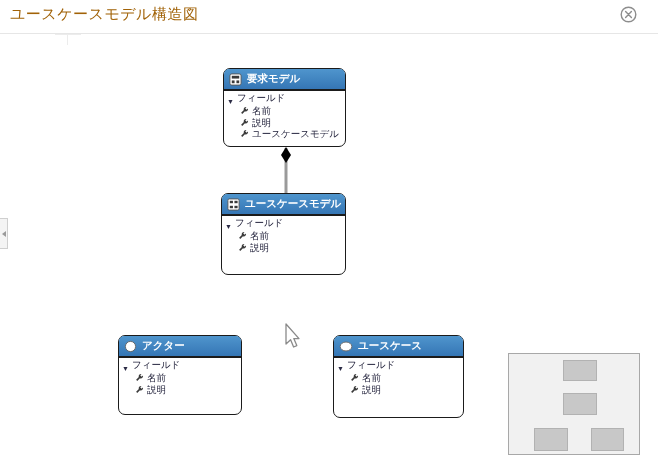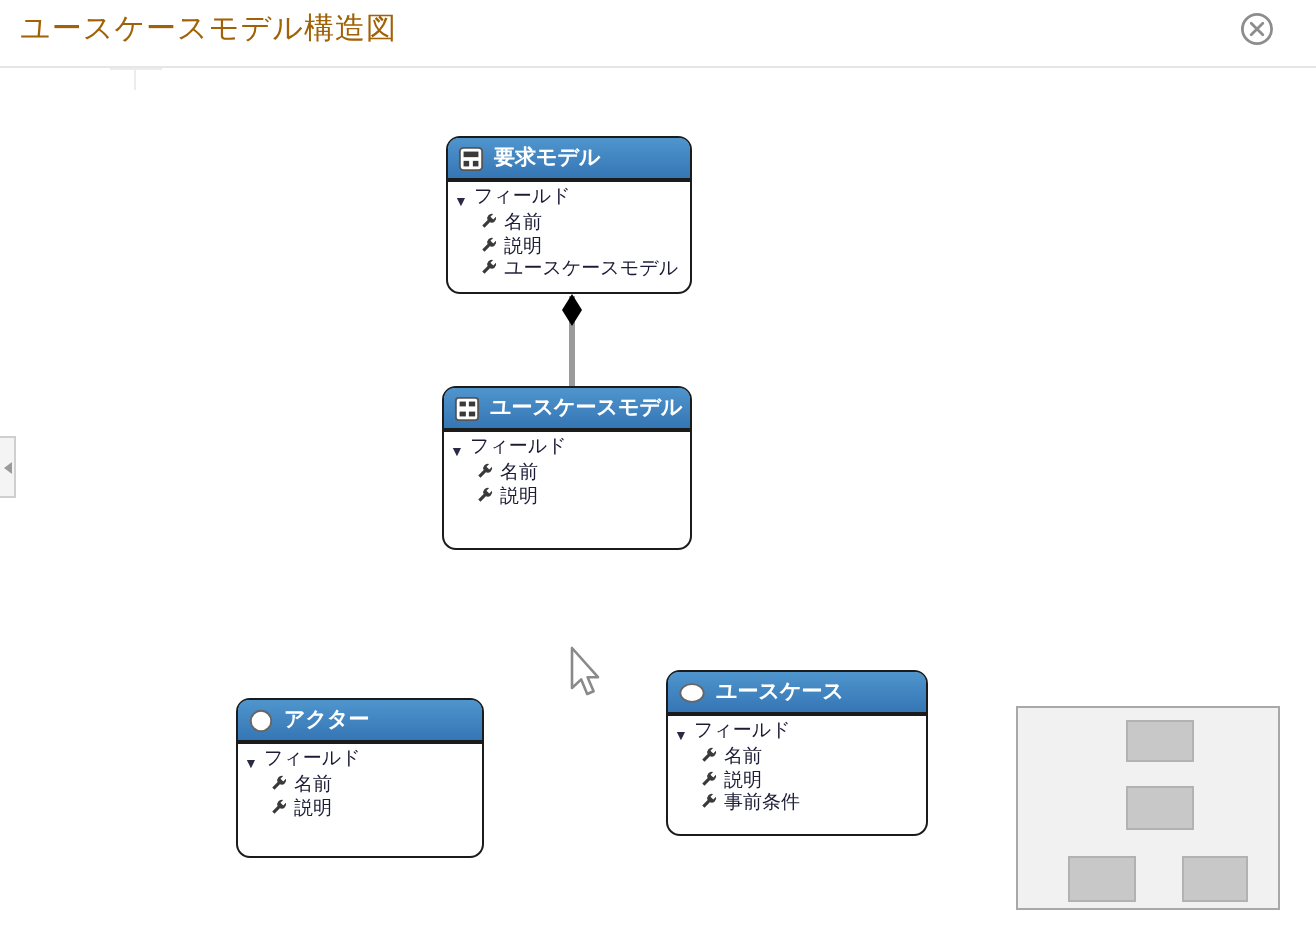--- a/index.html
+++ b/index.html
@@ -25,21 +25,21 @@
   .node-title{color:#ffffff;font-weight:bold;font-size:10.5px;white-space:nowrap;}
   .node-icon{display:flex;align-items:center;}
   .node-body{padding:2px 4px 2px 3px;font-size:9.5px;color:#1b1b35;}
   .group-row{display:flex;align-items:flex-end;gap:3px;height:12px;}
   .tri{font-size:7px;color:#2a2a44;line-height:1;}
   .field-row{display:flex;gap:3px;height:11.5px;padding-left:13px;}
   .wrench{display:flex;align-items:center;}
 
   .n-req{left:223px;top:68px;width:123px;height:79px;}
   .n-ucm{left:221px;top:193px;width:125px;height:82px;}
-  .n-act{left:118px;top:349px;width:124px;height:80px;}
+  .n-act{left:118px;top:335px;width:124px;height:80px;}
   .n-uc {left:333px;top:335px;width:131px;height:83px;}
 
   
   .connector{position:absolute;left:277px;top:146px;}
 
   
   .cursor{position:absolute;left:283px;top:323px;pointer-events:none;}
 
   
   .minimap{position:absolute;left:508px;top:353px;width:132px;height:102px;background:#f1f1f1;
@@ -212,28 +212,20 @@
         <span>名前</span>
       </div>
       <div class="field-row">
         <span class="wrench">
             <svg width="9" height="9" viewBox="0 0 16 16">
               <path d="M14.2 4.3a4 4 0 0 1-5.4 4.9L4 14l-2-2 4.8-4.8a4 4 0 0 1 4.9-5.4L9.3 4.2l2.5 2.5 2.4-2.4z" fill="#3a3a3a"></path>
             </svg>
           </span>
         <span>説明</span>
       </div>
-      <div class="field-row">
-        <span class="wrench">
-            <svg width="9" height="9" viewBox="0 0 16 16">
-              <path d="M14.2 4.3a4 4 0 0 1-5.4 4.9L4 14l-2-2 4.8-4.8a4 4 0 0 1 4.9-5.4L9.3 4.2l2.5 2.5 2.4-2.4z" fill="#3a3a3a"></path>
-            </svg>
-          </span>
-        <span>事前条件</span>
-      </div>
     </div>
   </div>
 
   <div class="cursor">
     <svg width="18" height="28" viewBox="0 0 18 28">
       <path d="M3 1 L3 21 L7.6 16.7 L10.6 24 L13.8 22.6 L10.8 15.6 L16 15.6 Z" fill="#ffffff" stroke="#8a8a8a" stroke-width="1.3" stroke-linejoin="round"></path>
     </svg>
   </div>
 
   <div class="minimap">

